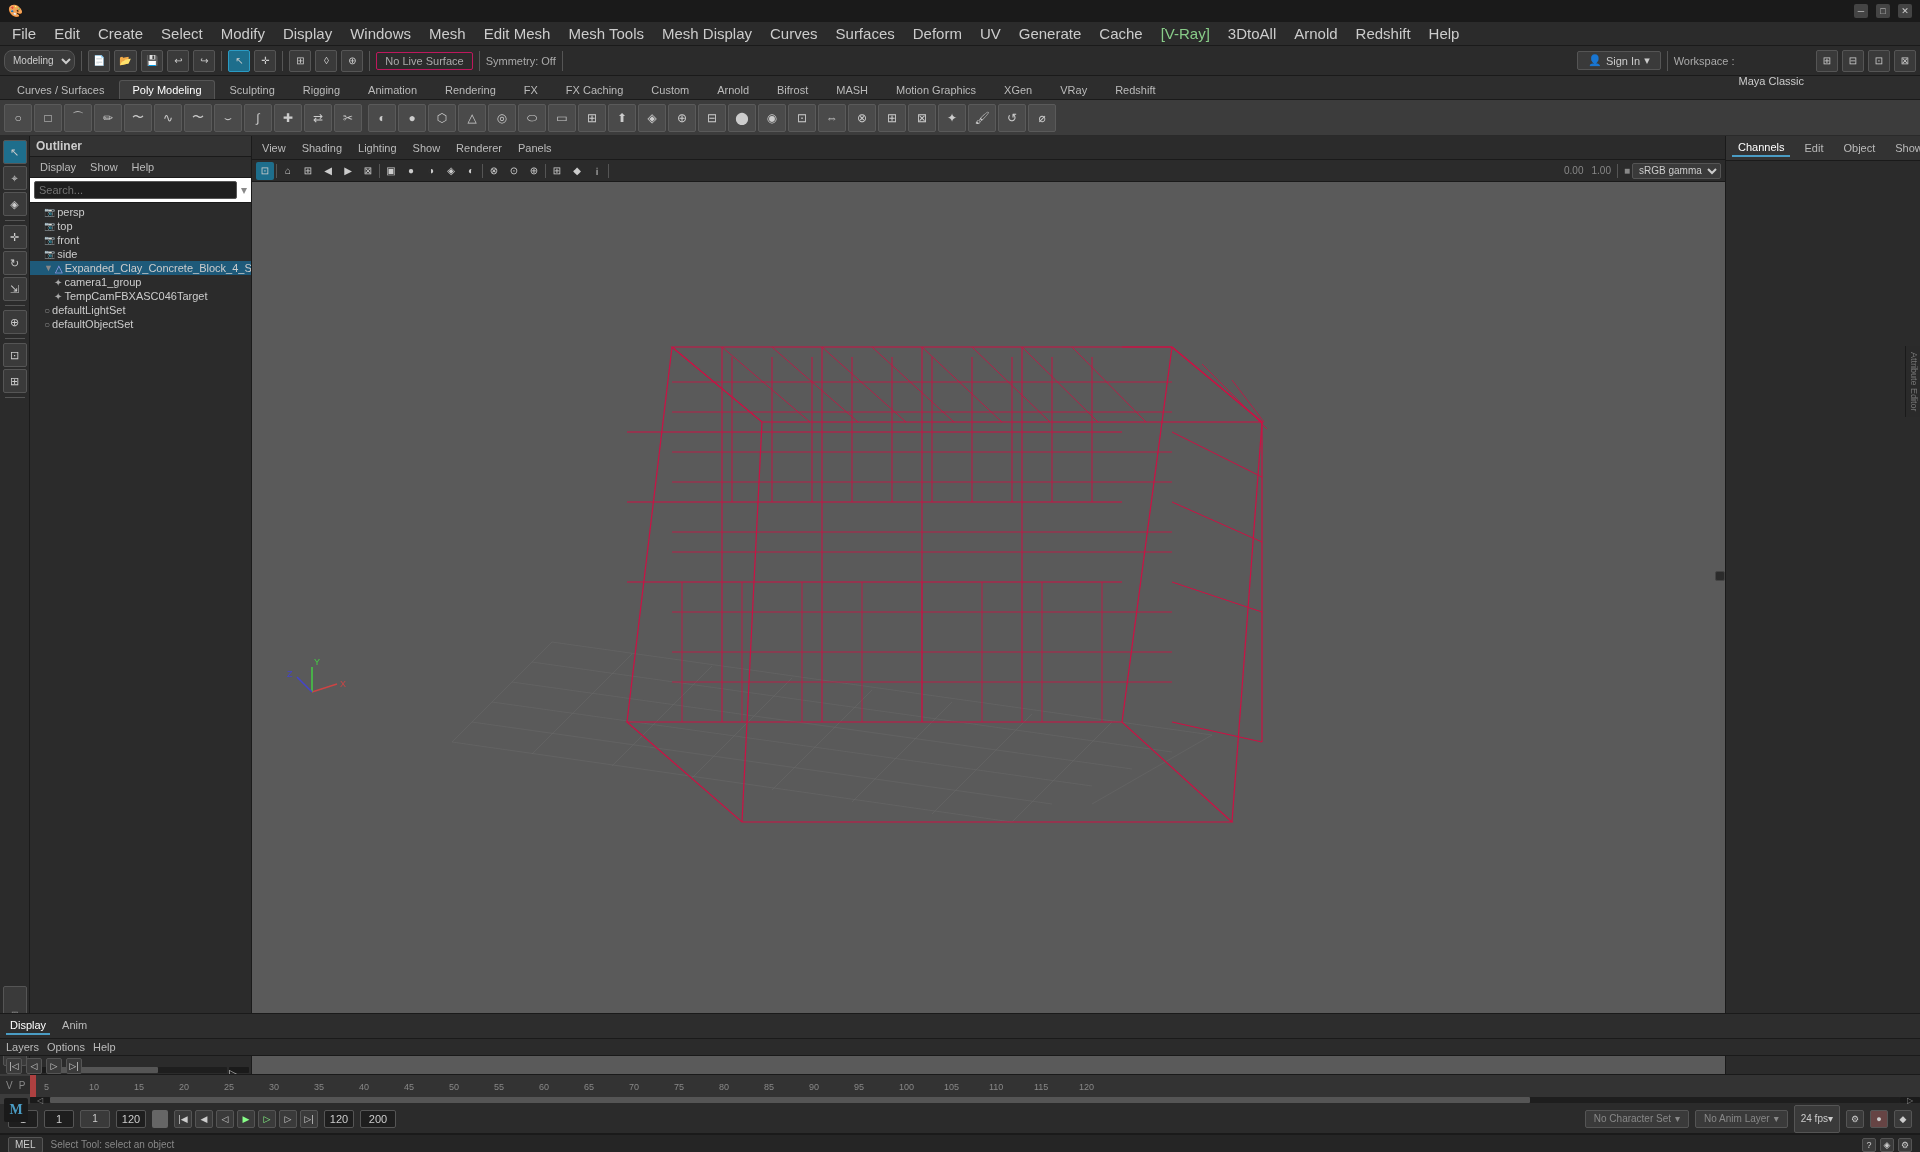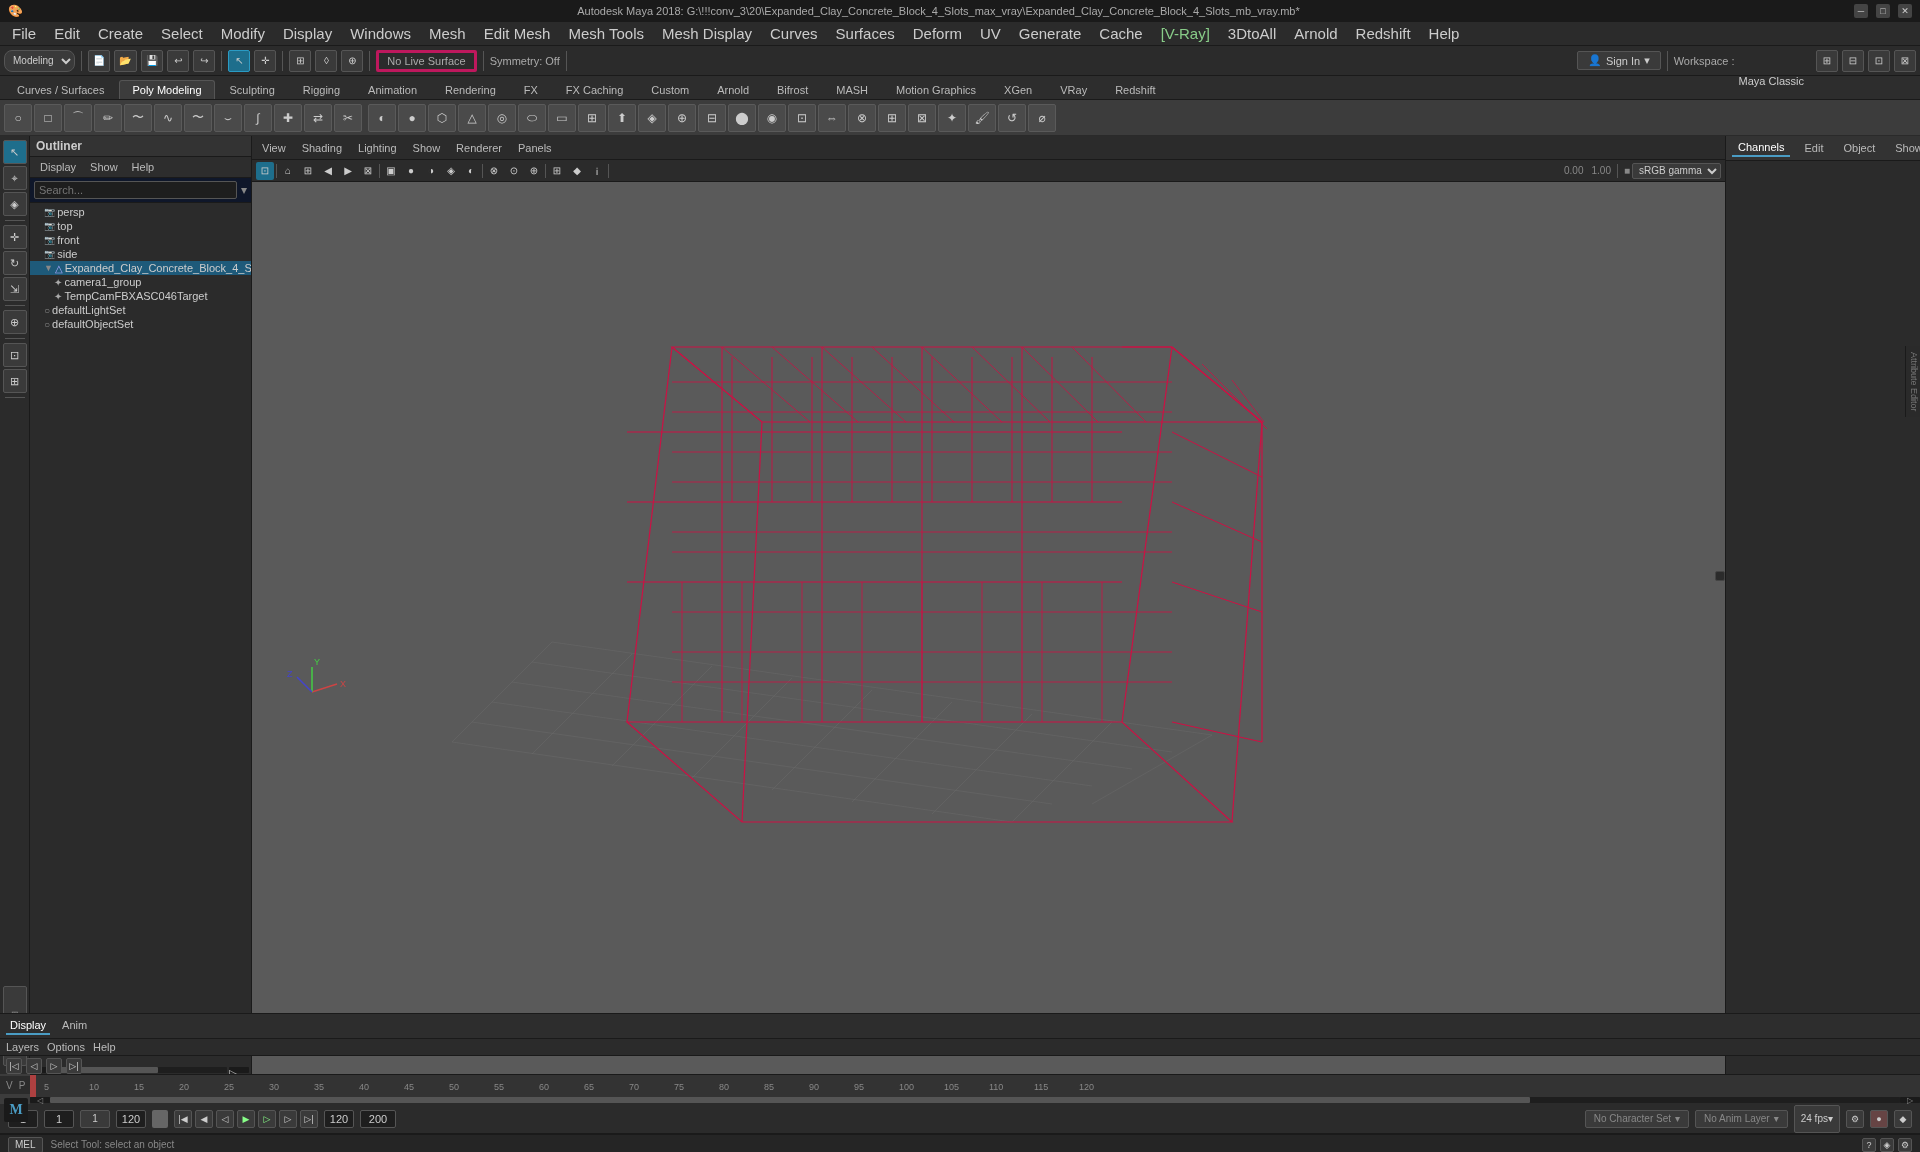--- a/index.html
+++ b/index.html
@@ -79,21 +79,21 @@
       background: #3a3a3a;
       border: 1px solid #555;
       border-radius: 8px;
       color: #ccc;
       font-size: 10px;
       padding: 0 4px;
       cursor: pointer;
     }
     .no-live-label {
       background: #2b2b2b;
-      border: 3px solid #be185d;
+      border: 1px solid #be185d;
       border-radius: 2px;
       padding: 2px 8px;
       font-size: 11px;
       color: #aaa;
       cursor: pointer;
     }
     .sign-in-btn {
       background: #3a3a3a;
       border: 1px solid #555;
       border-radius: 2px;
@@ -212,21 +212,21 @@
       padding: 2px 6px;
       cursor: pointer;
       font-size: 11px;
       color: #bbb;
       border-radius: 2px;
     }
     #outliner-search {
       display: flex;
       align-items: center;
       padding: 3px 4px;
-      background: #0f172a;
+      background: #ffffff;
       border-bottom: 1px solid #1a1a1a;
       gap: 4px;
     }
     #outliner-search input {
       flex: 1;
       height: 18px;
       background: #1e1e1e;
       border: 1px solid #555;
       border-radius: 2px;
       color: #aaa;
@@ -503,21 +503,20 @@
       background: #2b2b2b;
       display: flex;
       align-items: center;
     }
   </style>
 </head>
 <body>
 
 <div id="title-bar">
   <span style="color:#4a9cc4;font-weight:bold;font-size:12px;">🎨</span>
-  <span class="title">Autodesk Maya 2018: G:\!!!conv_3\20\Expanded_Clay_Concrete_Block_4_Slots_max_vray\Expanded_Clay_Concrete_Block_4_Slots_mb_vray.mb*</span>
   <div class="win-controls">
     <div class="win-btn">─</div>
     <div class="win-btn">□</div>
     <div class="win-btn close">✕</div>
   </div>
 </div>
 
 <div id="menu-bar">
   <div class="menu-item">File</div>
   <div class="menu-item">Edit</div>

